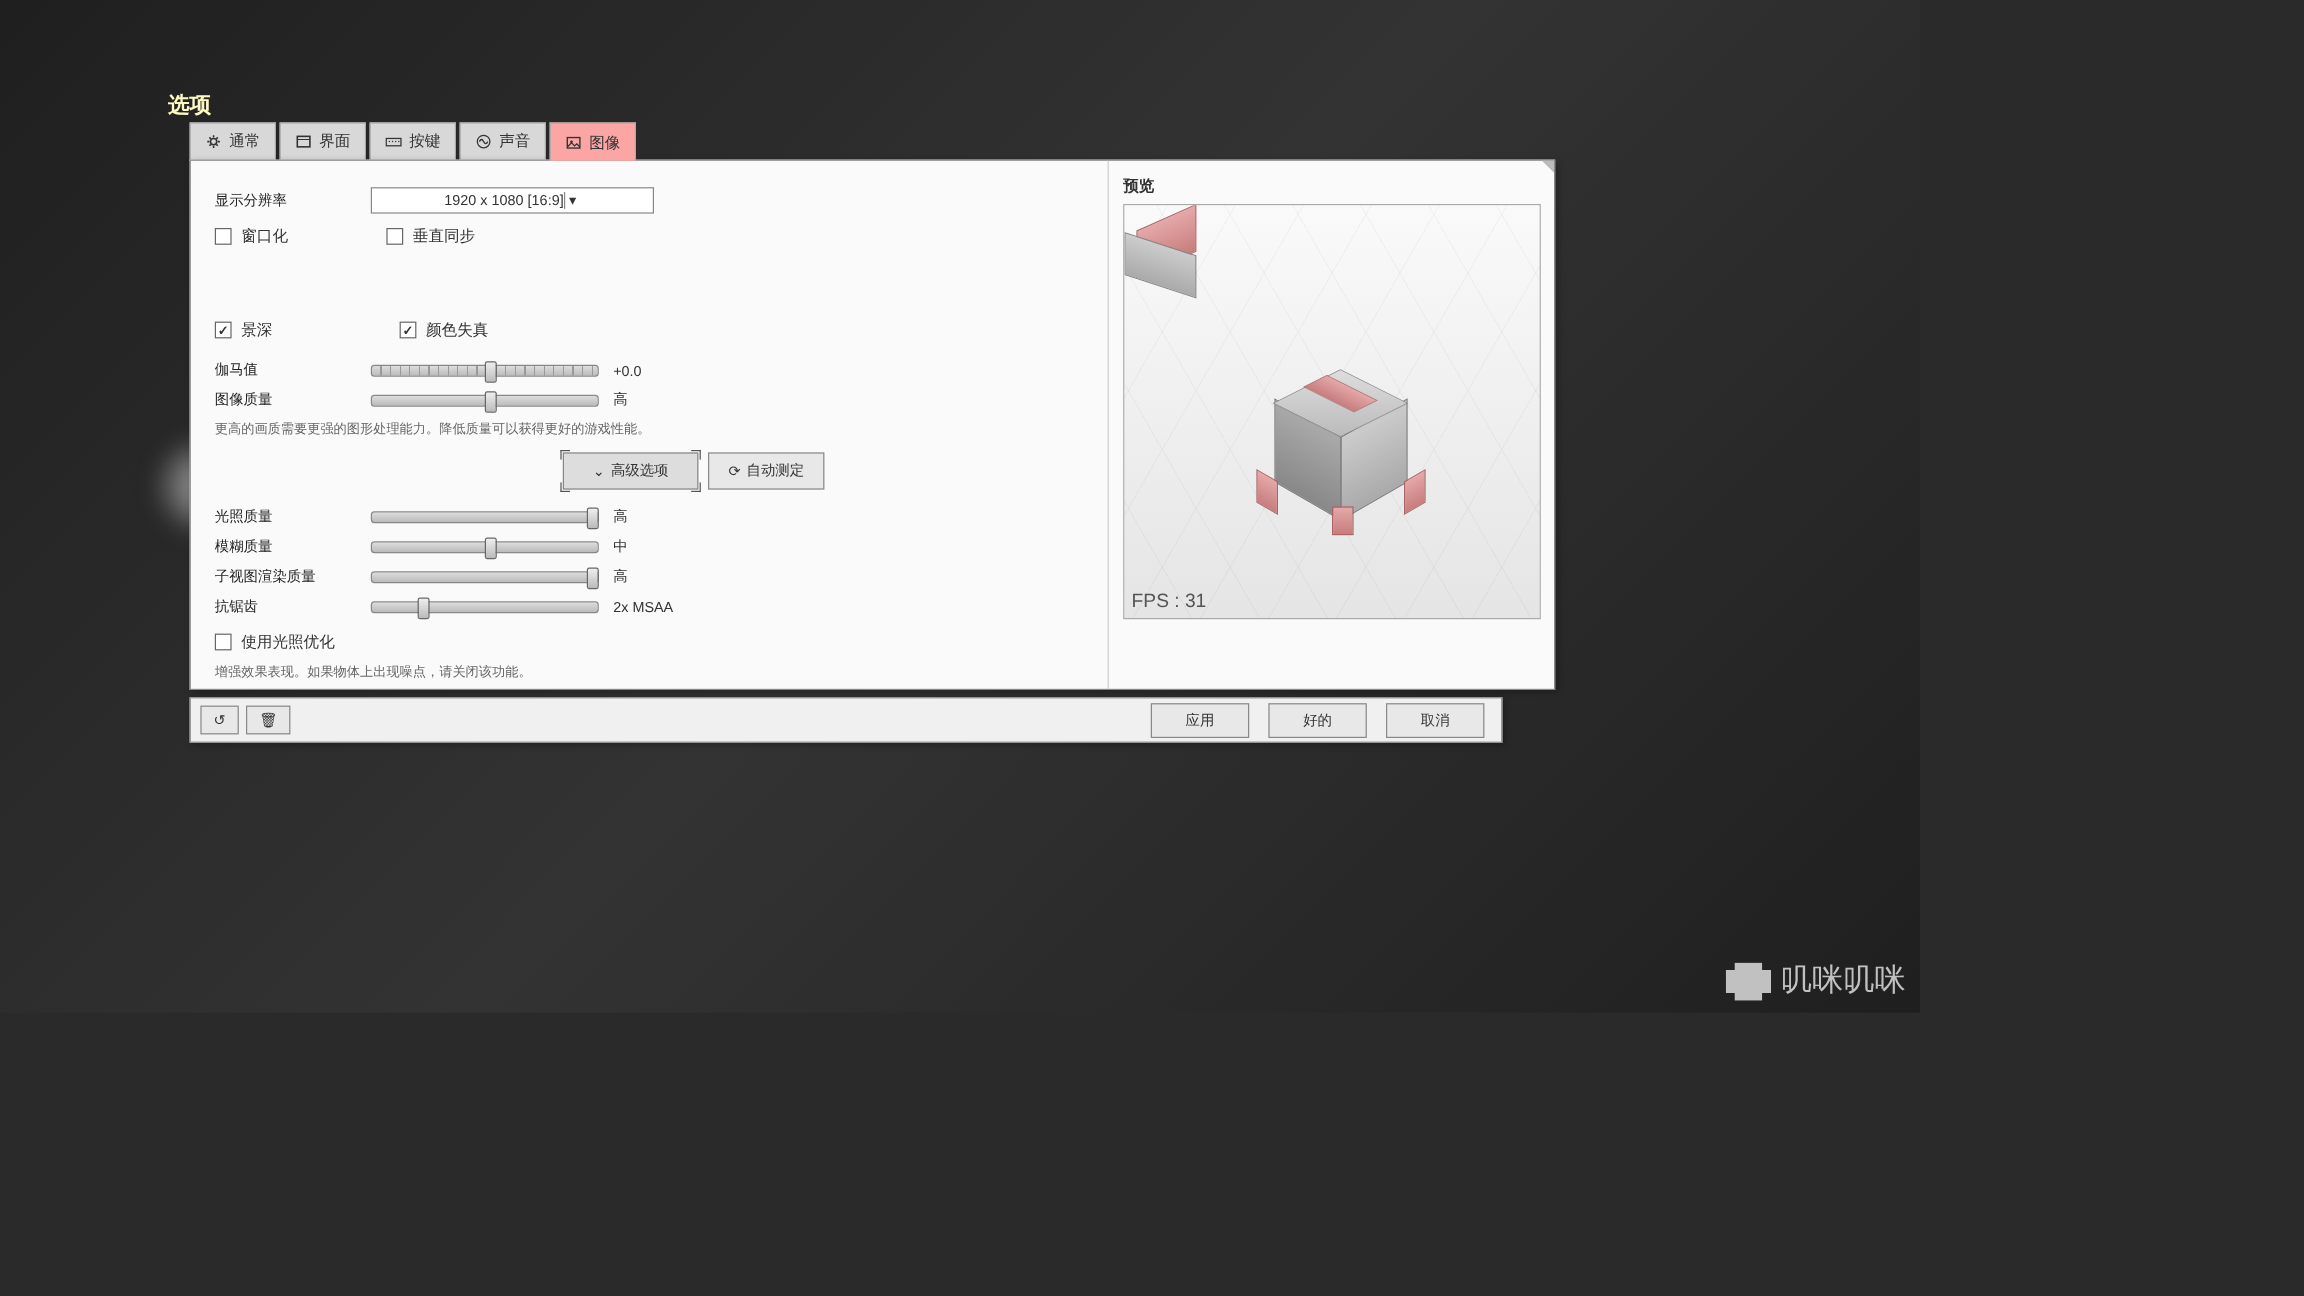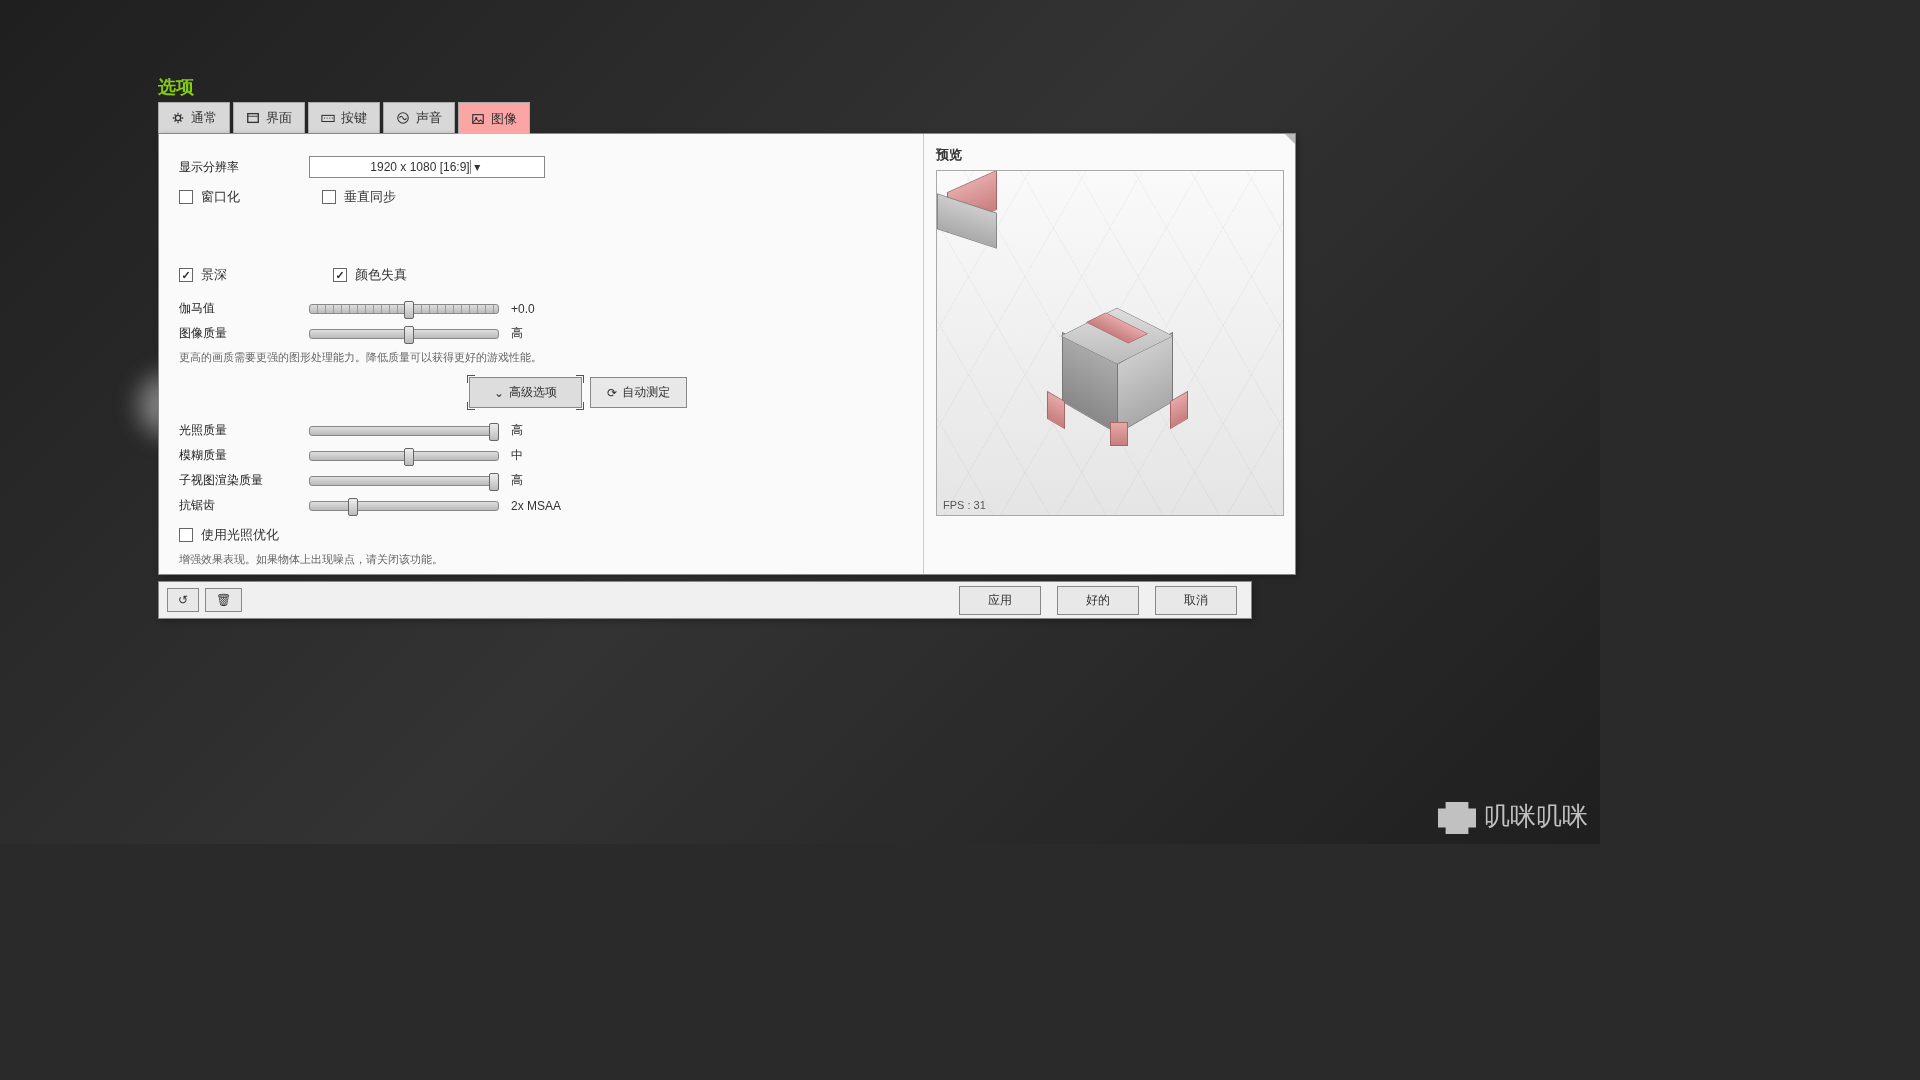--- a/index.html
+++ b/index.html
@@ -23,23 +23,23 @@
   position: absolute;
   left: 125px;
   top: 360px;
   width: 90px;
   height: 90px;
   background: radial-gradient(circle, #888 20%, transparent 70%);
   filter: blur(8px);
 }
 .page-title {
   position: absolute;
-  left: 158px;
+  left: 140px;
   top: 75px;
-  color: #84cc16;
+  color: #fef9c3;
   font-size: 18px;
   font-weight: bold;
 }
 .tabs {
   position: absolute;
   left: 158px;
   top: 102px;
   display: flex;
   gap: 3px;
 }
@@ -284,21 +284,21 @@
   position: absolute;
   left: 0;
   top: 0;
   width: 90px;
   height: 80px;
 }
 .fps-label {
   position: absolute;
   left: 6px;
   bottom: 4px;
-  font-size: 11px;
+  font-size: 16px;
   color: #555;
 }
 .footer-bar {
   position: absolute;
   left: 158px;
   top: 581px;
   width: 1094px;
   height: 38px;
   background: #f0f0f0;
   border: 1px solid #888;

